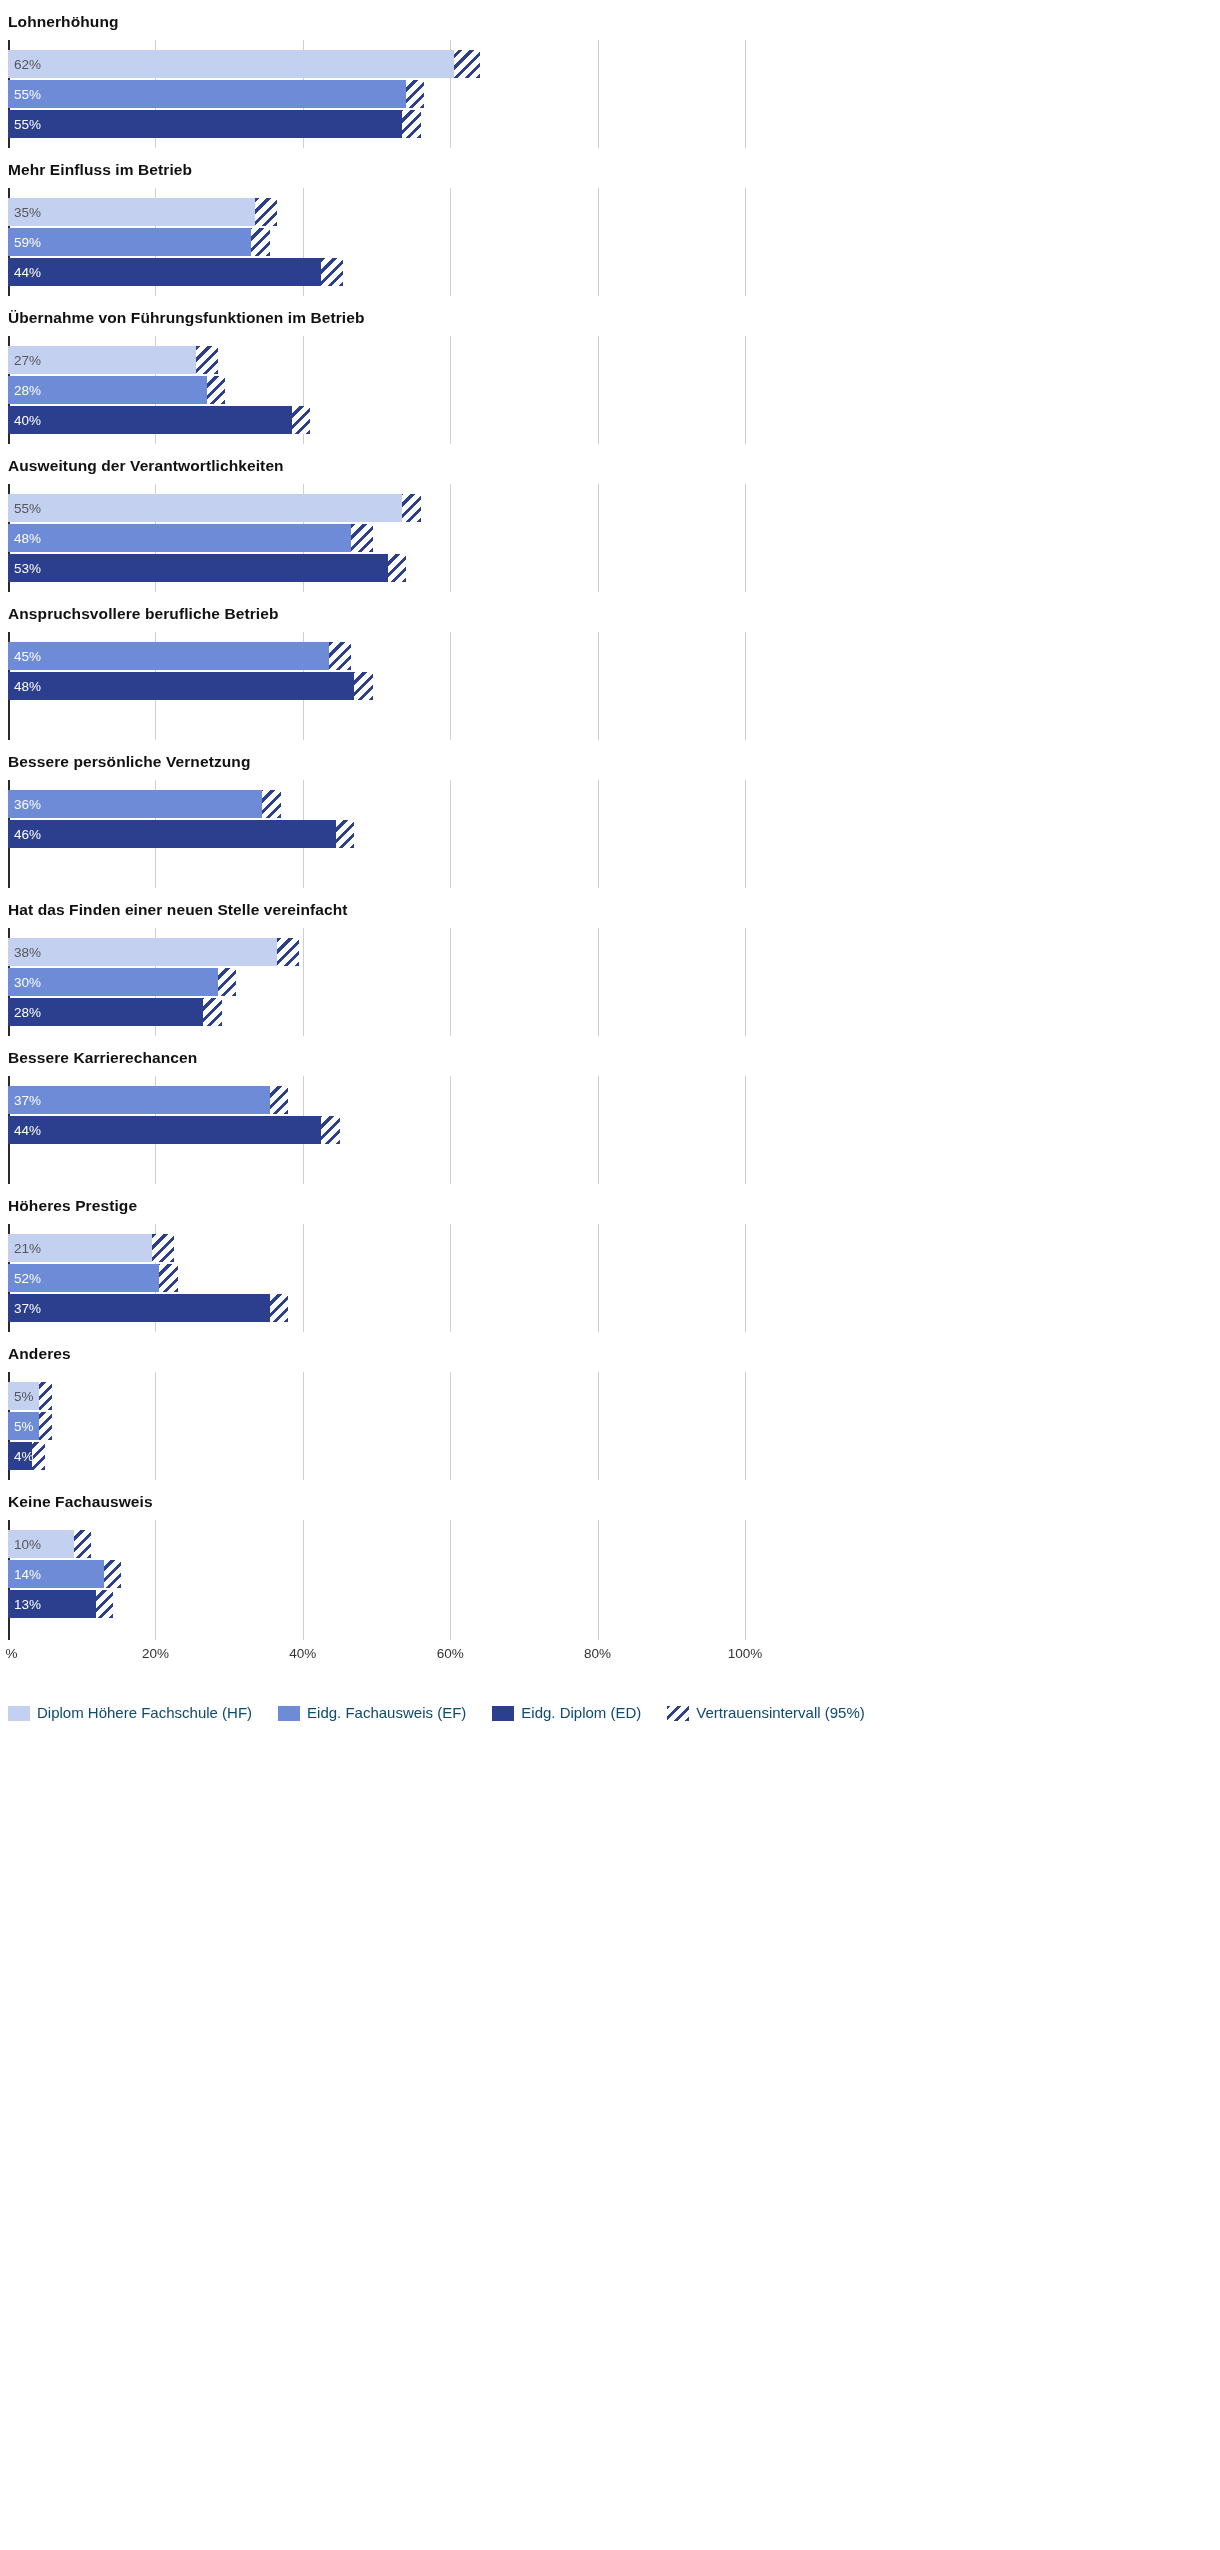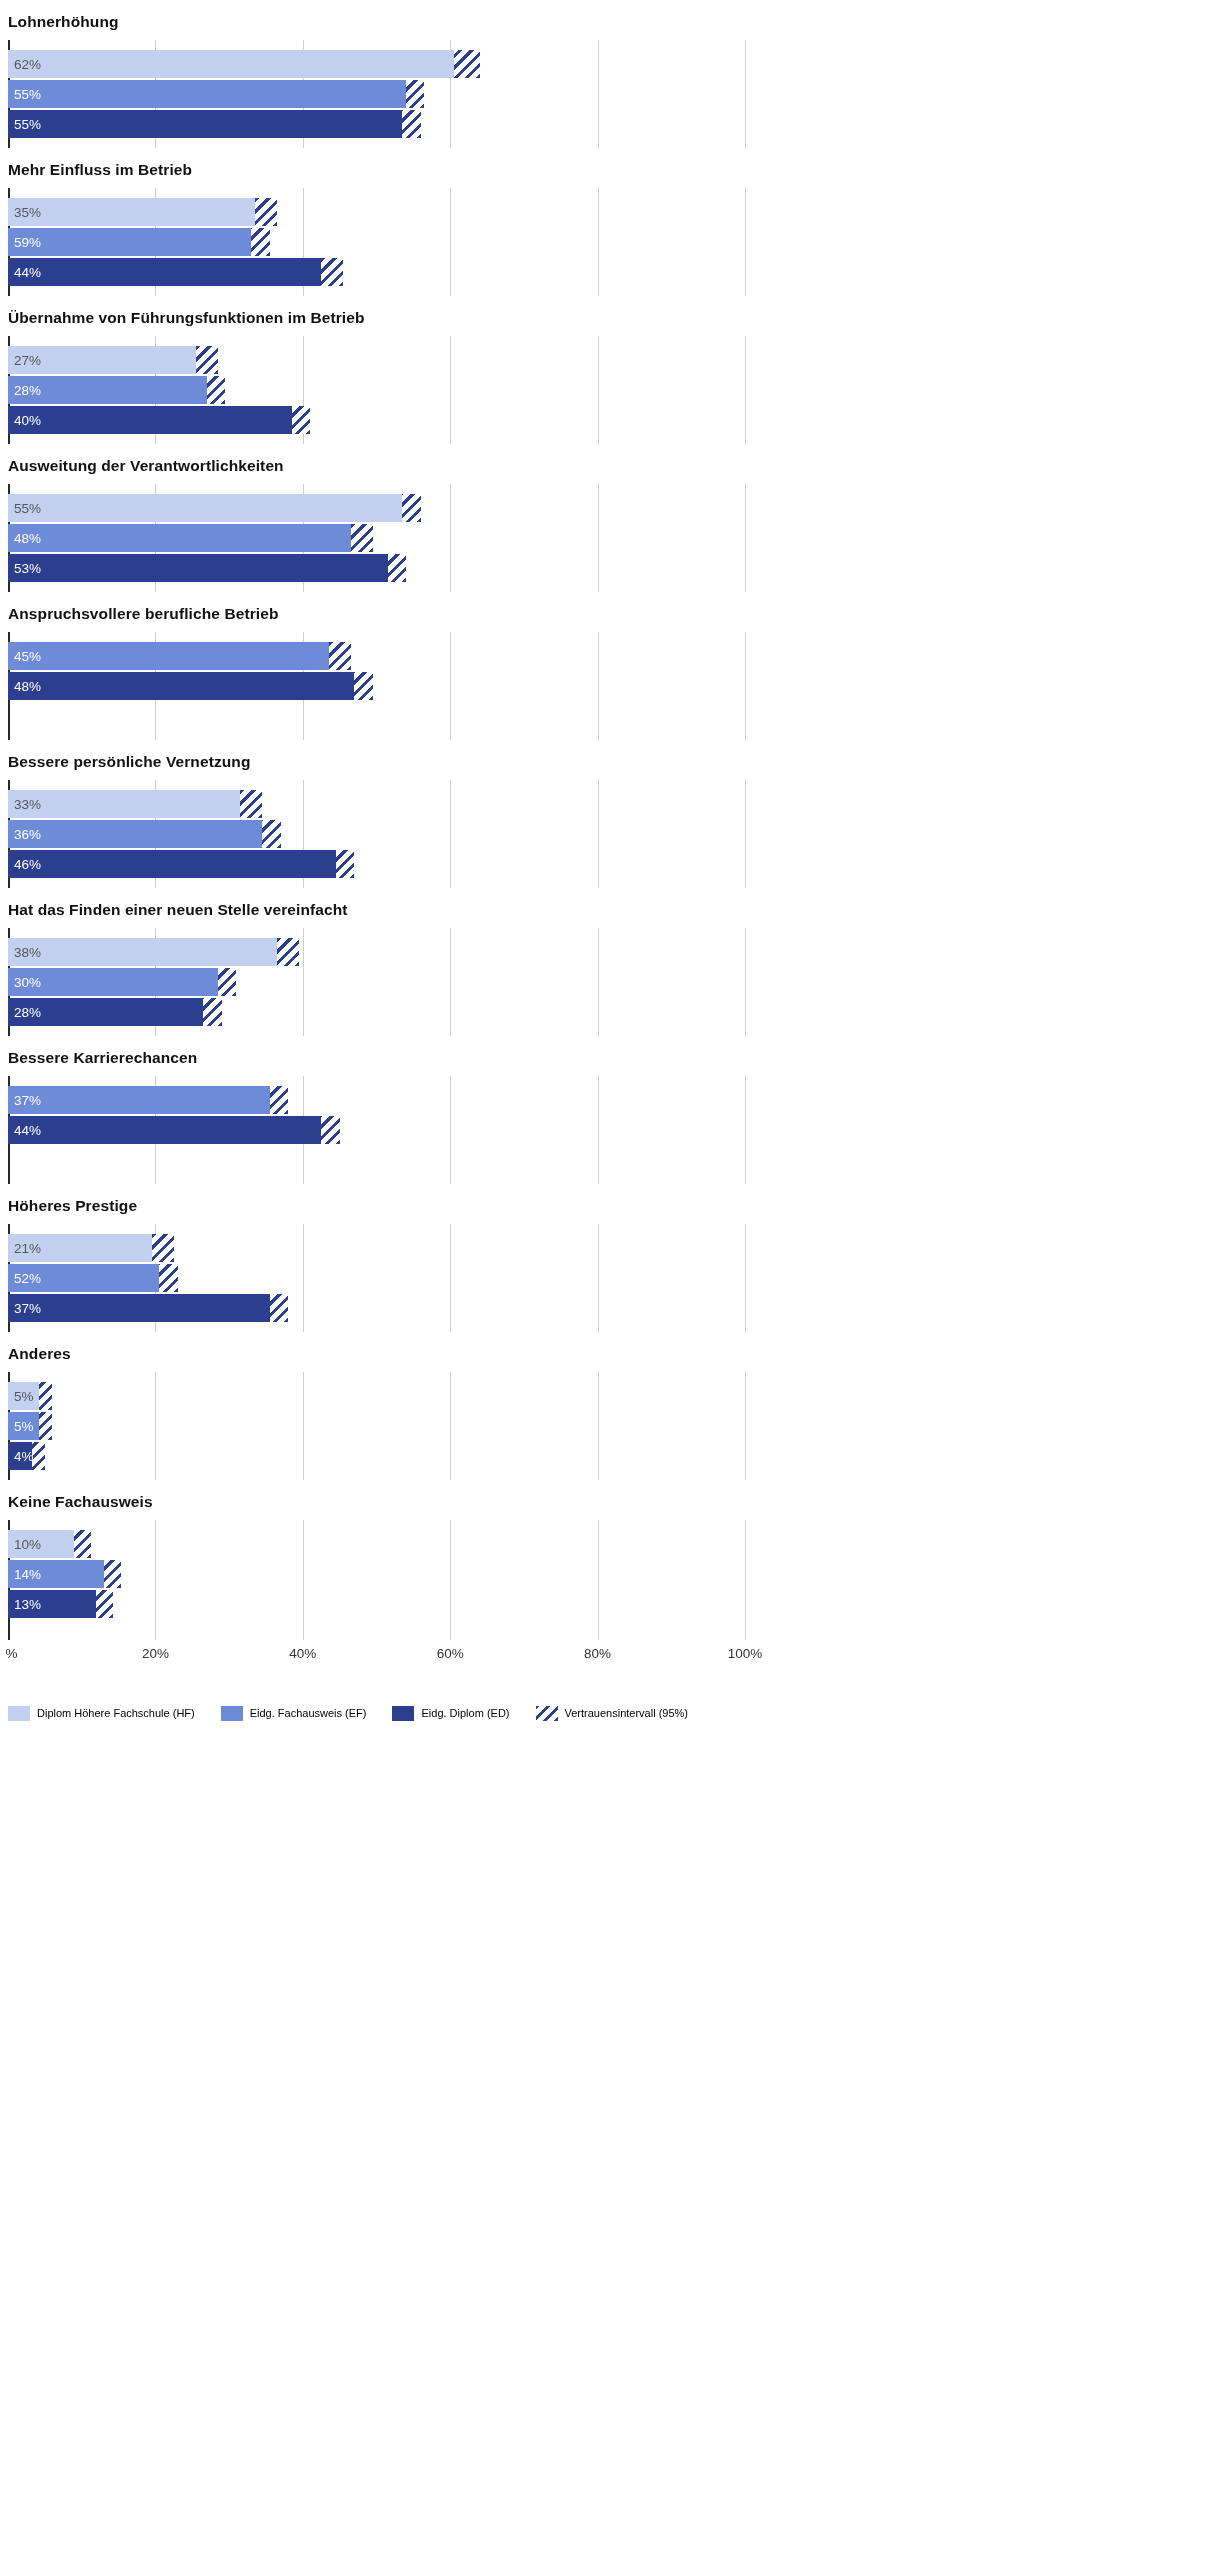--- a/index.html
+++ b/index.html
@@ -135,22 +135,22 @@
     white-space: nowrap;
   }
   .xaxis .ticklabel.first {
     transform: translateX(-20%);
   }
 
   
   .legend {
     margin: 26px 0 0 8px;
     width: 1190px;
-    font-size: 11px;
-    color: #000000;
+    font-size: 15px;
+    color: #0c4a6e;
     line-height: 26px;
   }
   .legend-item {
     display: inline-flex;
     align-items: center;
     margin-right: 26px;
     white-space: nowrap;
   }
   .legend-swatch {
     display: inline-block;
@@ -322,25 +322,20 @@
       <div class="plot">
         <div class="grid">
           <div class="axis-line"></div>
           <div class="gridline" style="left: 147.4px;"></div>
           <div class="gridline" style="left: 294.8px;"></div>
           <div class="gridline" style="left: 442.2px;"></div>
           <div class="gridline" style="left: 589.6px;"></div>
           <div class="gridline" style="left: 737px;"></div>
         </div>
         <div class="bars">
-          <div class="bar-row s0">
-            <div class="bar" style="width: 243.21px;"></div>
-            <div class="ci" style="left: 232.155px; width: 22.11px;"></div>
-            <div class="bar-label">33%</div>
-          </div>
           <div class="bar-row s1">
             <div class="bar" style="width: 265.32px;"></div>
             <div class="ci" style="left: 254.265px; width: 18.425px;"></div>
             <div class="bar-label">36%</div>
           </div>
           <div class="bar-row s2">
             <div class="bar" style="width: 339.02px;"></div>
             <div class="ci" style="left: 327.965px; width: 18.425px;"></div>
             <div class="bar-label">46%</div>
           </div>

